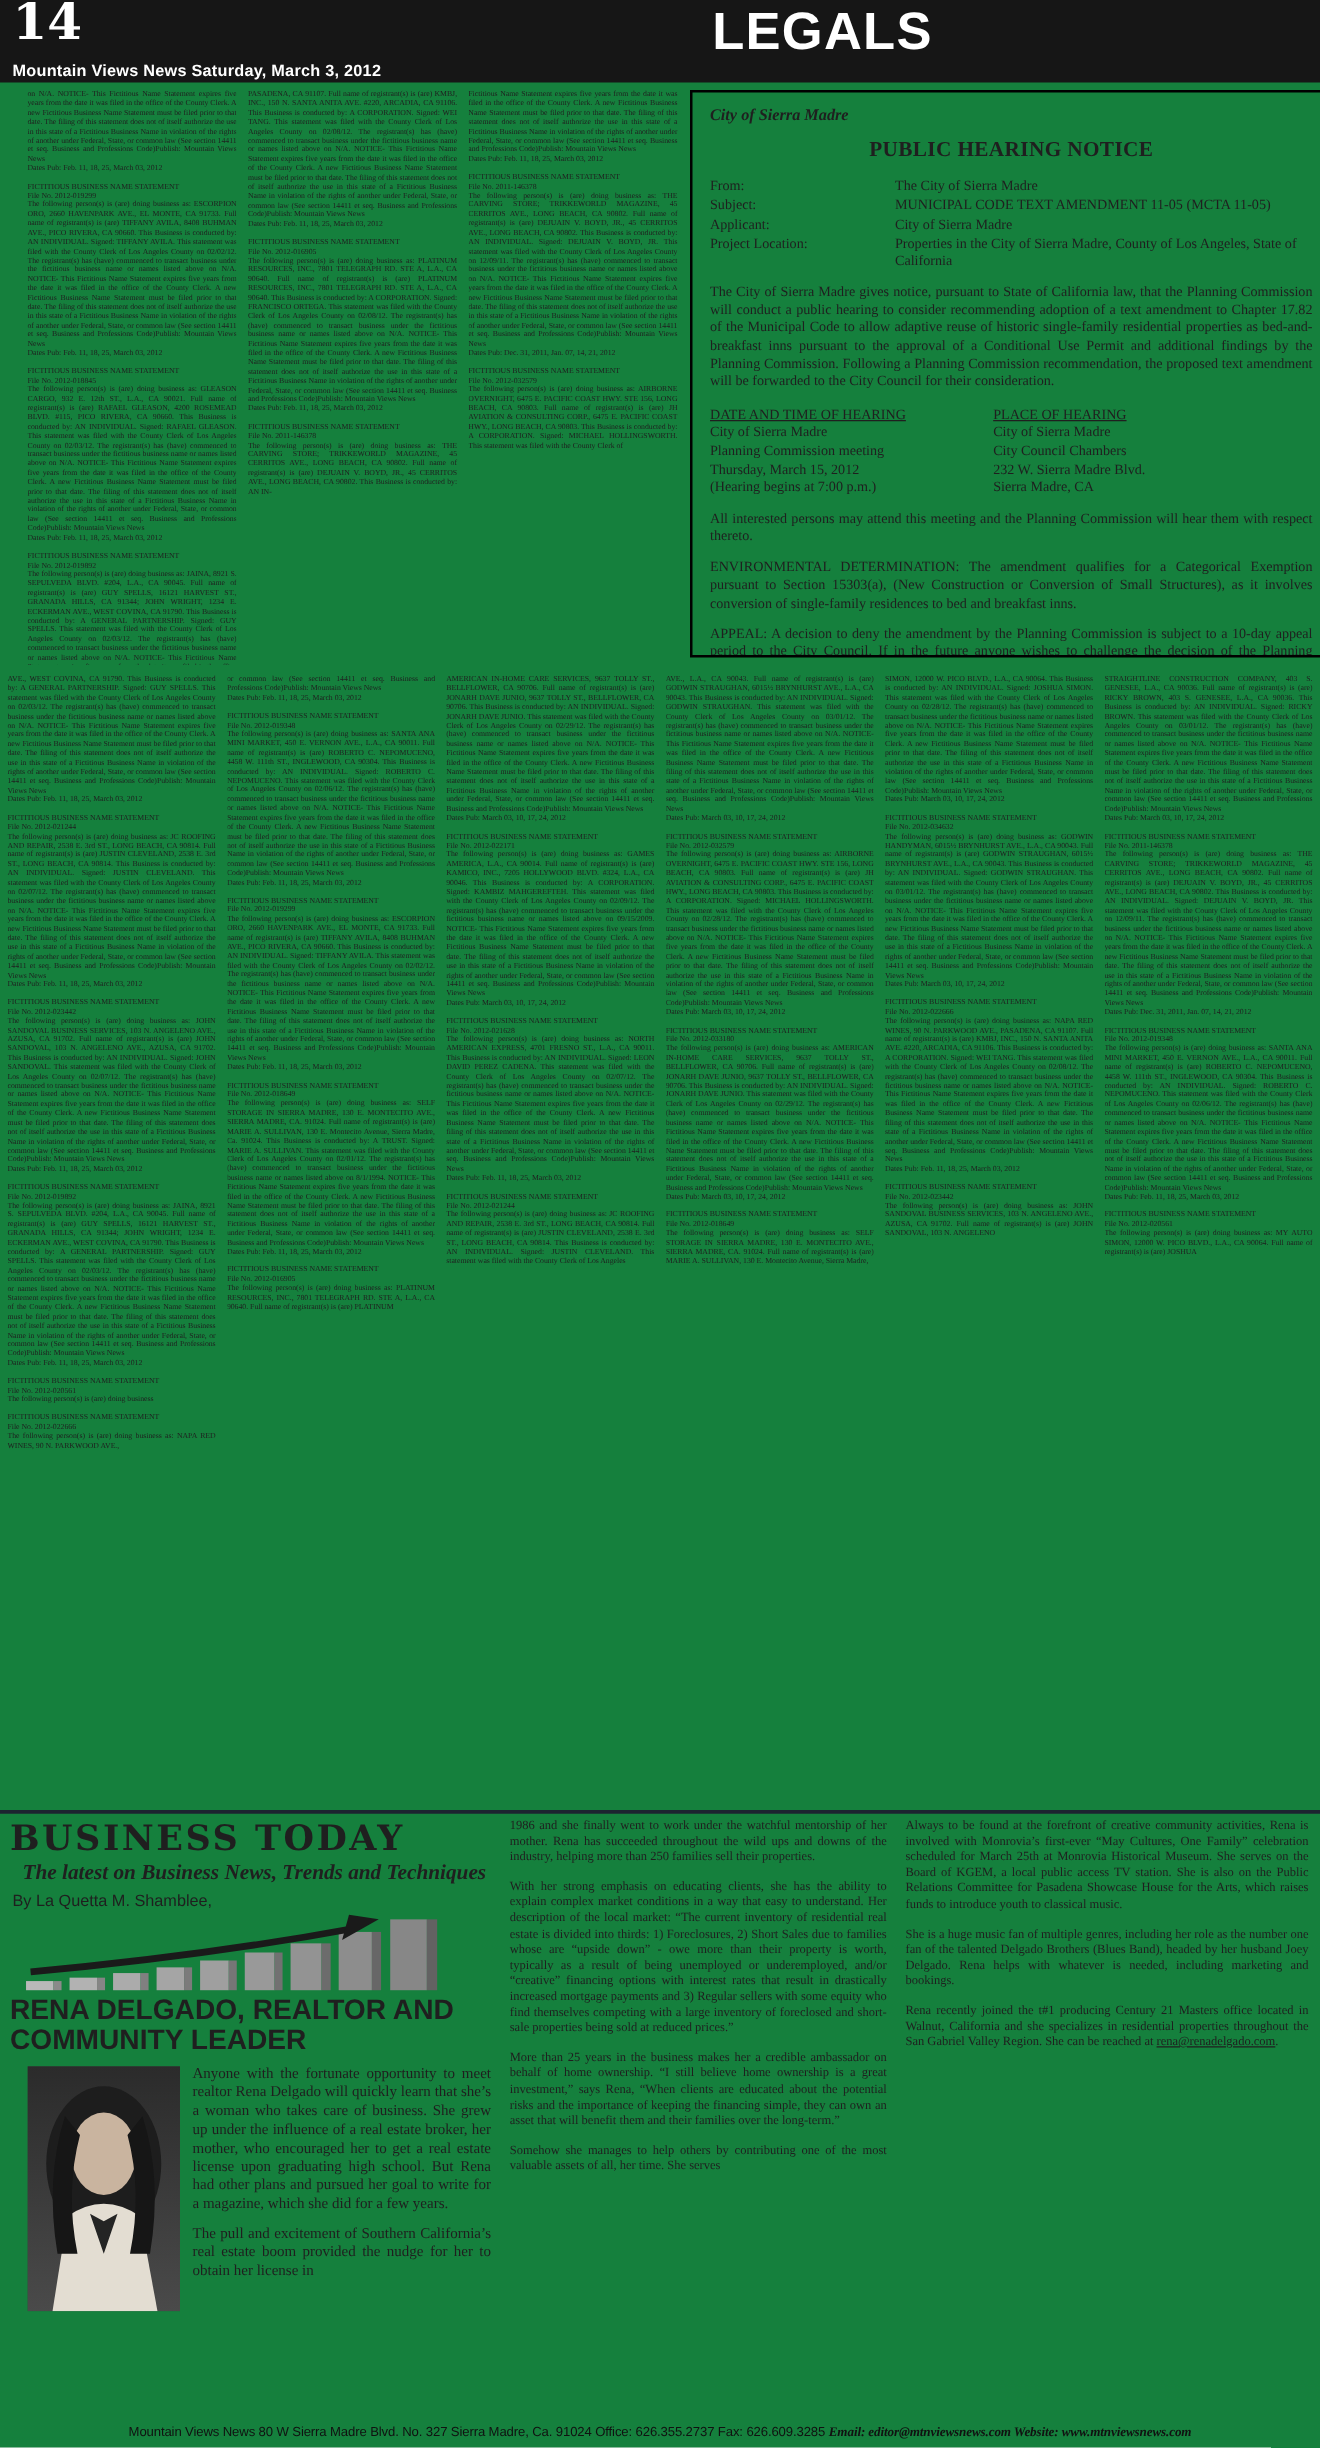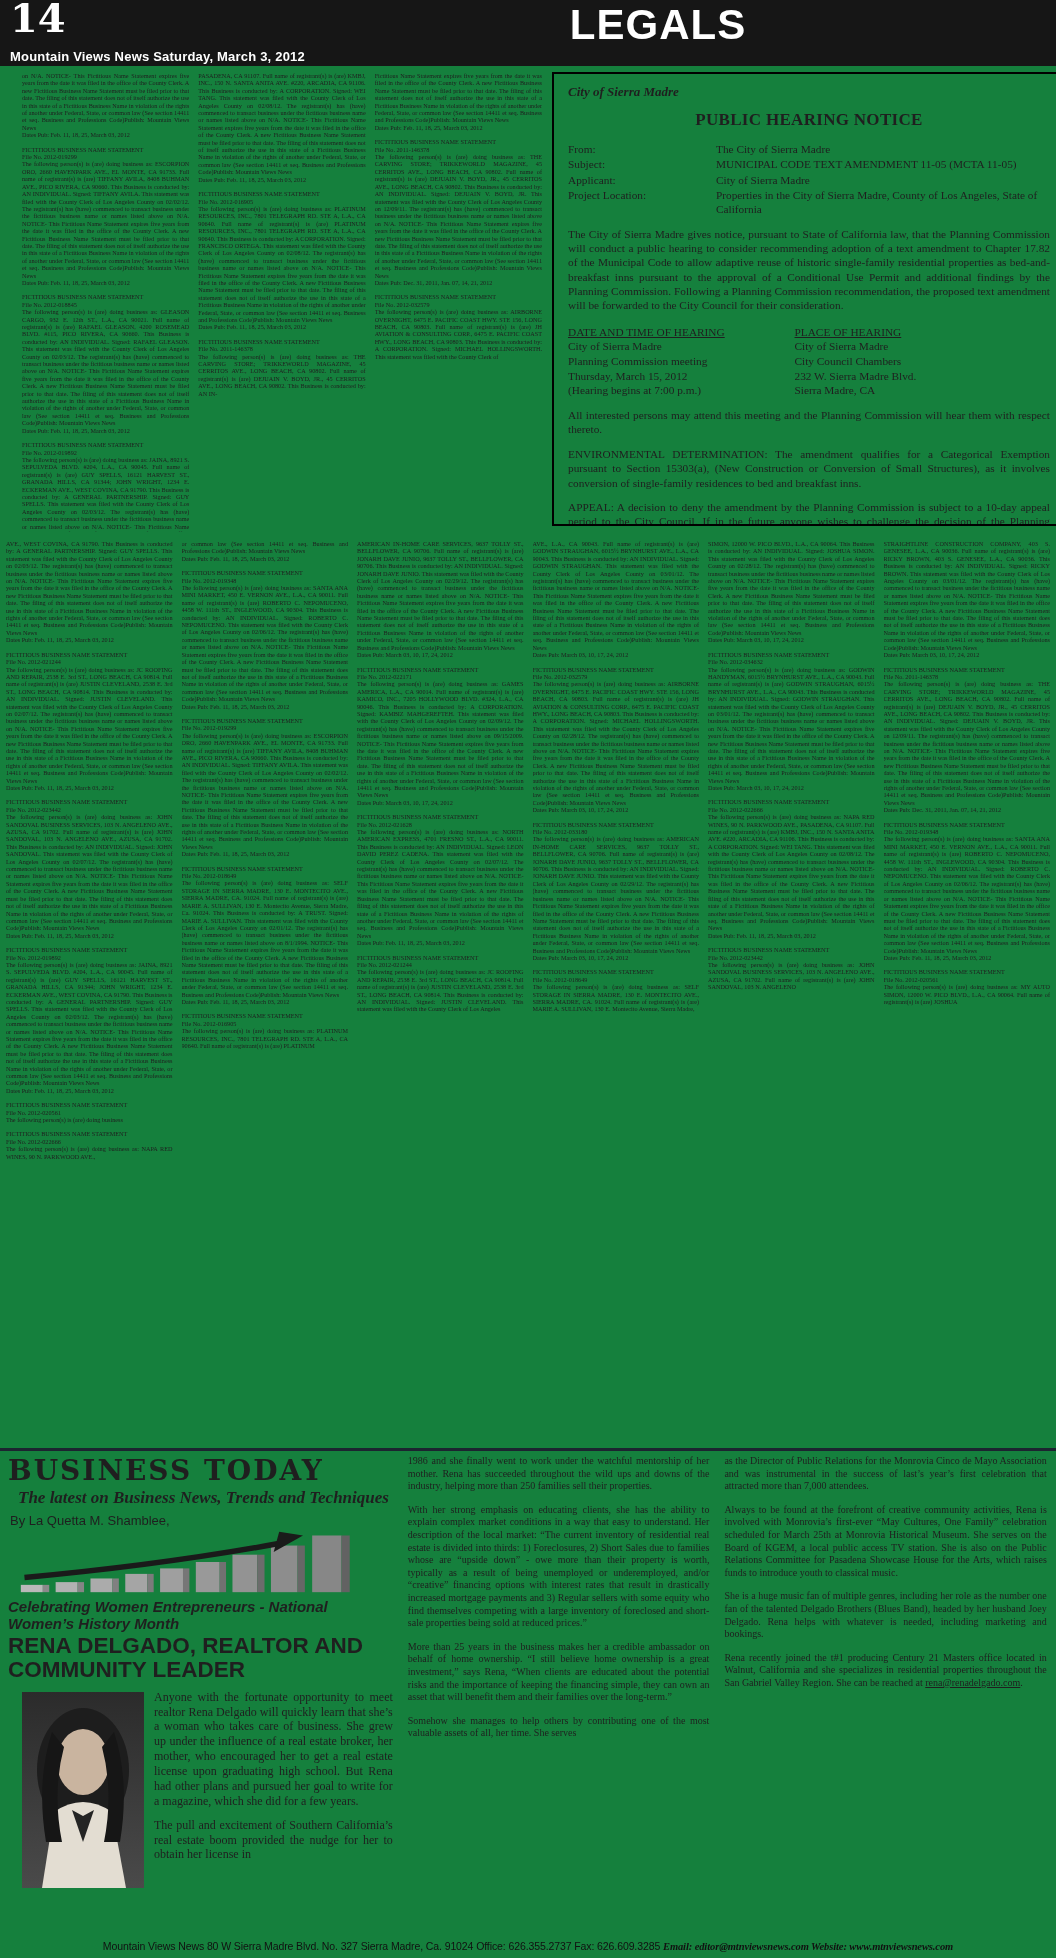--- a/index.html
+++ b/index.html
@@ -287,21 +287,20 @@
           <rect x="245" y="27" width="27" height="41" fill="#939393"></rect>
             <rect x="272" y="27" width="8" height="41" fill="#6c6c6c"></rect>
           <rect x="287" y="17" width="29" height="51" fill="#8d8d8d"></rect>
             <rect x="316" y="17" width="8" height="51" fill="#676767"></rect>
           <rect x="332" y="6" width="32" height="62" fill="#878787"></rect>
             <rect x="364" y="6" width="9" height="62" fill="#626262"></rect>
         </g>
         <path d="M 18 52 Q 170 38 300 14" stroke="#1a1a1a" stroke-width="6" fill="none"></path>
         <path d="M 290 24 L 322 6 L 296 2 Z" fill="#1a1a1a"></path>
       </svg>
-      <div class="bt-kicker">Celebrating Women Entrepreneurs - National Women’s History Month</div>
       <div class="bt-headline">RENA DELGADO, REALTOR AND COMMUNITY LEADER</div>
       <div class="bt-article">
         <svg class="bt-photo" viewBox="0 0 122 196">
           <rect x="0" y="0" width="122" height="196" fill="#3a3a3a"></rect>
           <rect x="0" y="0" width="122" height="196" fill="url(#g0)"></rect>
           <defs>
               <linearGradient id="g0" x1="0" y1="0" x2="0" y2="1">
             <stop offset="0" stop-color="#2b2b2b"></stop>
                 <stop offset="1" stop-color="#4a4a4a"></stop>
               </linearGradient>
@@ -322,21 +321,20 @@
 
     <div class="colmid">
         <p class="amp">1986 and she finally went to work under the watchful mentorship of her mother.  Rena has succeeded throughout the wild ups and downs of the industry, helping more than 250 families sell their properties.</p>
         <p class="amp">With her strong emphasis on educating clients, she has the ability to explain complex market conditions in a way that easy to understand.  Her description of the local market:  “The current inventory of residential real estate is divided into thirds: 1) Foreclosures, 2) Short Sales due to families whose are “upside down” - owe more than their property is worth, typically as a result of being unemployed or underemployed, and/or “creative” financing options with interest rates that result in drastically increased mortgage payments and 3) Regular sellers with some equity who find themselves competing with a large inventory of foreclosed and short-sale properties being sold at reduced prices.”</p>
         <p class="amp">More than 25 years in the business makes her a credible ambassador on behalf of home ownership.  “I still believe home ownership is a great investment,” says Rena, “When clients are educated about the potential risks and the importance of keeping the financing simple, they can own an asset that will benefit them and their families over the long-term.”</p>
         <p class="amp">Somehow she manages to help others by contributing one of the most valuable assets of all, her time.  She serves</p>
       </div>
 
     <div class="colright">
       <div>
-          <p class="arp">as the Director of Public Relations for the Monrovia Cinco de Mayo Association and was instrumental in the success of last’s year’s first celebration that attracted more than 7,000 attendees.</p>
           <p class="arp">Always to be found at the forefront of creative community activities, Rena is involved with Monrovia’s first-ever “May Cultures, One Family” celebration scheduled for March 25th at Monrovia Historical Museum. She serves on the Board of KGEM, a local public access TV station.  She is also on the Public Relations Committee for Pasadena Showcase House for the Arts, which raises funds to introduce youth to classical music.</p>
           <p class="arp">She is a huge music fan of multiple genres, including her role as the number one fan of the talented Delgado Brothers (Blues Band), headed by her husband Joey Delgado.  Rena helps with whatever is needed, including marketing and bookings.</p>
           <p class="arp">Rena recently joined the t#1 producing Century 21 Masters office located in Walnut, California and she specializes in residential properties throughout the San Gabriel Valley Region.  She can be reached at <span class="email-link">rena@renadelgado.com</span>.</p>
         </div>
     </div>
   </div>
 
   <div class="footer">
     <span>Mountain Views News   80 W Sierra Madre Blvd.  No. 327   Sierra Madre, Ca.  91024   Office:  626.355.2737  Fax:  626.609.3285</span>
     <span class="em">Email:  editor@mtnviewsnews.com   Website:  www.mtnviewsnews.com</span>

